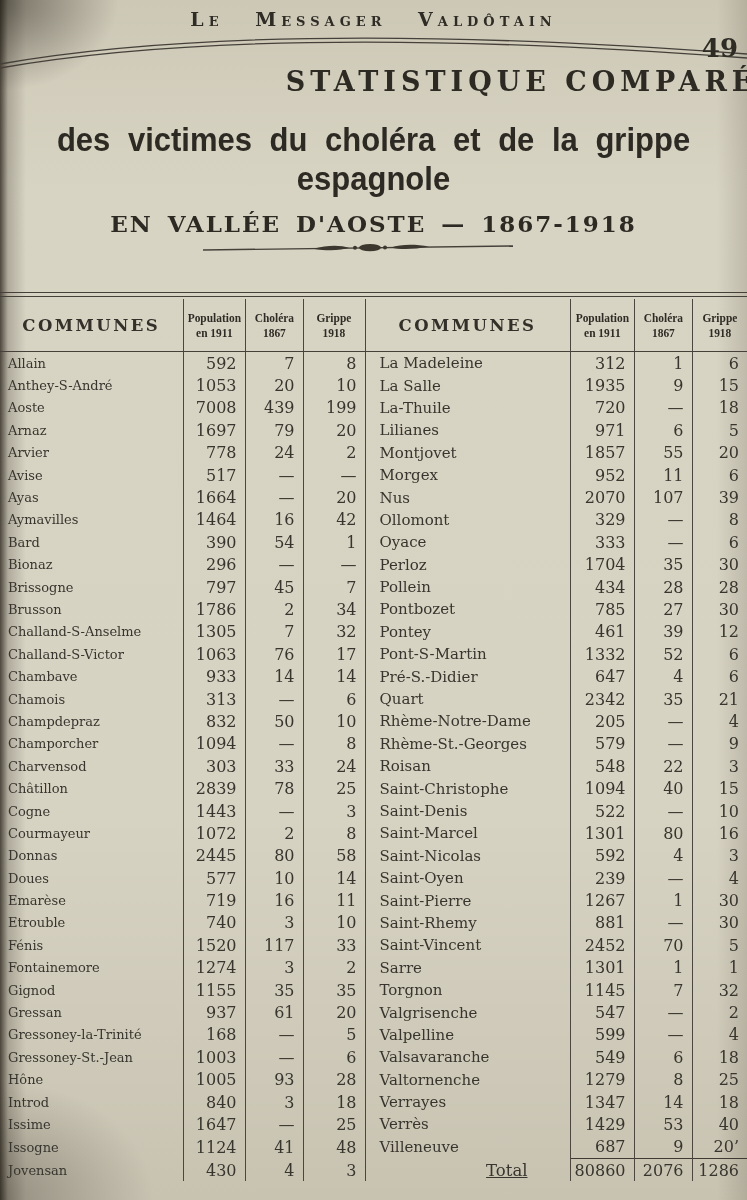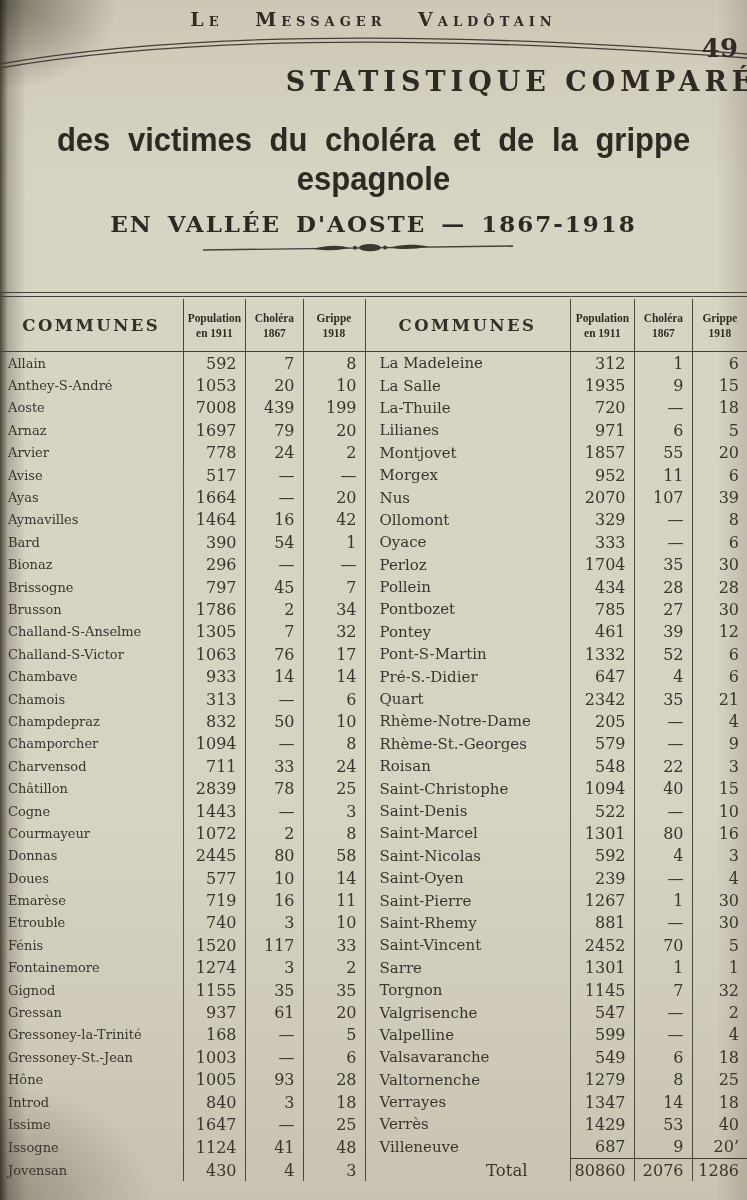--- a/index.html
+++ b/index.html
@@ -37,21 +37,21 @@
   .hc{font-size:16.5px;font-weight:700;letter-spacing:2.5px;color:#33302a;text-align:center;}
   .hn{font-family:Liberation Serif, serif;font-weight:700;font-size:13px;line-height:1.18;
       color:#2f2c26;text-align:center;}
   .hn .cond{display:inline-block;transform:scaleX(0.88);}
   td{height:22.4px;font-size:15.5px;color:#38352e;white-space:nowrap;overflow:hidden;}
   td.lname{padding-left:8px;font-size:13px;}
   td.rname{padding-left:14px;font-size:15px;}
   td.num{text-align:right;padding-right:8px;font-size:16px;}
   .b{border-left:1.2px solid #4c473e;}
   .mid{border-left:1.3px solid #4c473e;}
-  td.total-label{text-align:right;padding-right:42px;font-size:16.5px;padding-left:0;}
+  td.total-label{text-align:right;padding-right:42px;font-size:16.5px;padding-left:0;text-decoration:underline;}
   td.total-num{border-top:1.6px solid #3e3a33;}
   .ink{fill:none;stroke:#45413a;stroke-width:1.3;}
 </style>
 </head>
 <body>
 
 <div class="page">
 
   <div class="masthead">Le Messager Valdôtain</div>
 
@@ -288,21 +288,21 @@
             <td class="num b">1094</td>
             <td class="num b">—</td>
             <td class="num b">8</td>
             <td class="rname mid">Rhème-St.-Georges</td>
             <td class="num b">579</td>
             <td class="num b">—</td>
             <td class="num b">9</td>
           </tr>
           <tr>
             <td class="lname">Charvensod</td>
-            <td class="num b">711</td>
+            <td class="num b">303</td>
             <td class="num b">33</td>
             <td class="num b">24</td>
             <td class="rname mid">Roisan</td>
             <td class="num b">548</td>
             <td class="num b">22</td>
             <td class="num b">3</td>
           </tr>
           <tr>
             <td class="lname">Châtillon</td>
             <td class="num b">2839</td>

